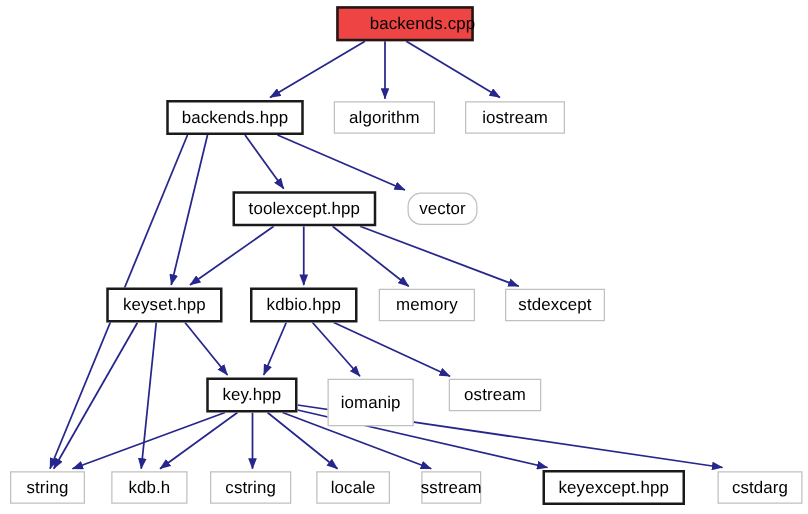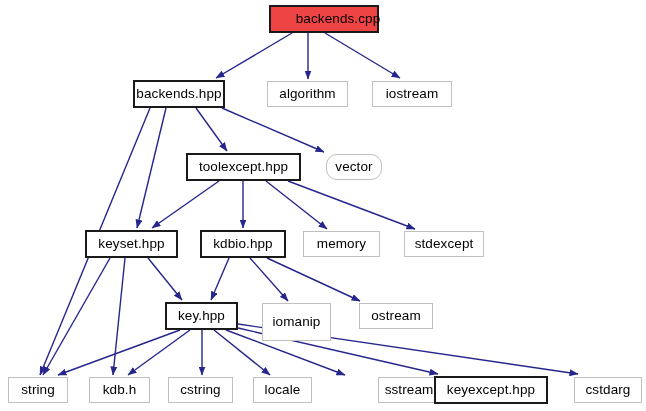--- a/index.html
+++ b/index.html
@@ -79,21 +79,21 @@
         <line x1="214" y1="330" x2="270" y2="375" stroke="#26268c" stroke-width="1.4" marker-end="url(#arrowhead)"></line>
         <line x1="226" y1="330" x2="345" y2="375" stroke="#26268c" stroke-width="1.4" marker-end="url(#arrowhead)"></line>
         <line x1="238" y1="328" x2="438" y2="374" stroke="#26268c" stroke-width="1.4" marker-end="url(#arrowhead)"></line>
         <line x1="238" y1="324" x2="578" y2="374" stroke="#26268c" stroke-width="1.4" marker-end="url(#arrowhead)"></line>
       </g>
   </svg>
   <div id="nodes-layer">
       <div class="node current" title="backends.cpp" style="left: 269px; top: 5px; width: 110px; height: 28px; background: #ef4444; border-color: rgb(26, 26, 26); padding-left: 28px;">
         <span>backends.cpp</span>
       </div>
-      <div class="node hdr" title="backends.hpp" style="left: 133px; top: 80px; width: 92px; height: 28px; border-color: rgb(26, 26, 26);">
+      <div class="node hdr" title="backends.hpp" style="left: 133px; top: 80px; width: 110px; height: 28px; border-color: rgb(26, 26, 26);">
         <span>backends.hpp</span>
       </div>
       <div class="node sys" title="algorithm" style="left: 267px; top: 81px; width: 81px; height: 26px; border-color: rgb(192, 192, 192);">
         <span>algorithm</span>
       </div>
       <div class="node sys" title="iostream" style="left: 372px; top: 81px; width: 80px; height: 26px; border-color: rgb(192, 192, 192);">
         <span>iostream</span>
       </div>
       <div class="node hdr" title="toolexcept.hpp" style="left: 186px; top: 153px; width: 115px; height: 28px; border-color: rgb(26, 26, 26);">
         <span>toolexcept.hpp</span>
@@ -127,21 +127,21 @@
       </div>
       <div class="node sys" title="kdb.h" style="left: 89px; top: 377px; width: 61px; height: 26px; border-color: rgb(192, 192, 192);">
         <span>kdb.h</span>
       </div>
       <div class="node sys" title="cstring" style="left: 168px; top: 377px; width: 65px; height: 26px; border-color: rgb(192, 192, 192);">
         <span>cstring</span>
       </div>
       <div class="node sys" title="locale" style="left: 253px; top: 377px; width: 59px; height: 26px; border-color: rgb(192, 192, 192);">
         <span>locale</span>
       </div>
-      <div class="node sys" title="sstream" style="left: 337px; top: 377px; width: 62px; height: 26px; border-color: rgb(192, 192, 192); margin-left: 41px;">
+      <div class="node sys" title="sstream" style="left: 337px; top: 377px; width: 48px; height: 26px; border-color: rgb(192, 192, 192);">
         <span>sstream</span>
       </div>
       <div class="node hdr" title="keyexcept.hpp" style="left: 434px; top: 376px; width: 114px; height: 28px; border-color: rgb(26, 26, 26);">
         <span>keyexcept.hpp</span>
       </div>
       <div class="node sys" title="cstdarg" style="left: 574px; top: 377px; width: 68px; height: 26px; border-color: rgb(192, 192, 192);">
         <span>cstdarg</span>
       </div>
     </div>
 </div>

